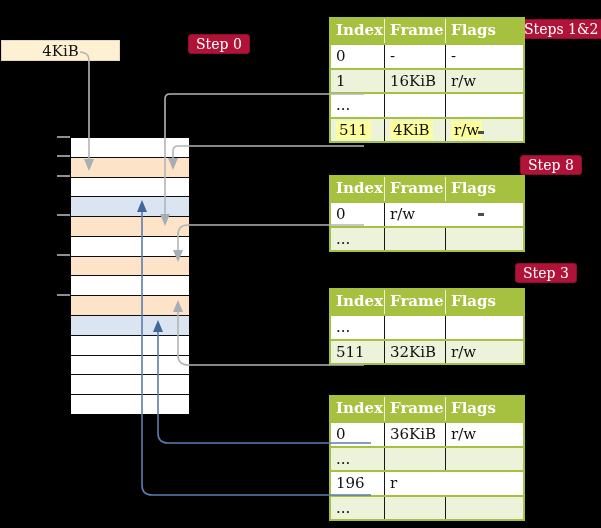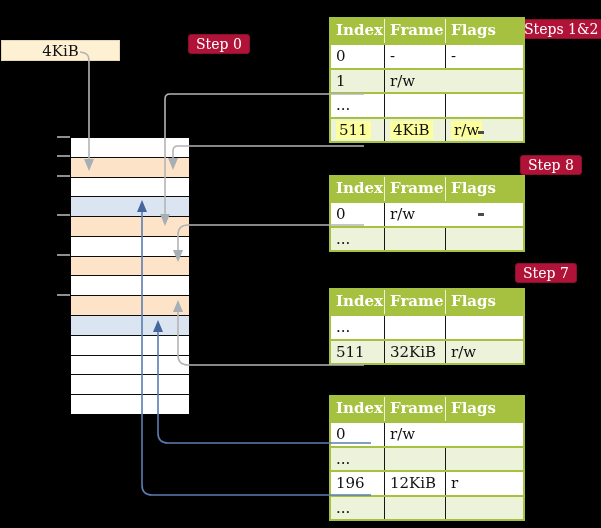--- a/index.html
+++ b/index.html
@@ -62,21 +62,21 @@
 </head>
 <body>
 
 <div class="canvas">
 
   <div class="flabel">4KiB</div>
 
   <div class="badge" id="badge-step0">Step 0</div>
   <div class="badge" id="badge-steps12">Steps 1&amp;2</div>
   <div class="badge" id="badge-step3">Step 8</div>
-  <div class="badge" id="badge-step4">Step 7</div>
+  <div class="badge" id="badge-step4">Step 3</div>
 
   <div class="mem">
     <div class="mem-row mc-white"></div>
     <div class="mem-row mc-peach"></div>
     <div class="mem-row mc-white"></div>
     <div class="mem-row mc-blue"></div>
     <div class="mem-row mc-peach"></div>
     <div class="mem-row mc-white"></div>
     <div class="mem-row mc-peach"></div>
     <div class="mem-row mc-white"></div>
@@ -101,20 +101,21 @@
       <div class="cell c2">Frame</div>
       <div class="cell c3">Flags</div>
     </div>
     <div class="trow white">
       <div class="cell c1">0</div>
       <div class="cell c2">-</div>
       <div class="cell c3">-</div>
     </div>
     <div class="trow green">
       <div class="cell c1">1</div>
+      <div class="cell c2">16KiB</div>
       <div class="cell c3">r/w</div>
     </div>
     <div class="trow white">
       <div class="cell c1">...</div>
       <div class="cell c2"></div>
       <div class="cell c3"></div>
     </div>
     <div class="trow green">
       <div class="cell c1"><span class="hl">511</span></div>
       <div class="cell c2"><span class="hl">4KiB</span></div>
@@ -158,30 +159,30 @@
   </div>
 
   <div class="pt" id="table4">
     <div class="trow thead">
       <div class="cell c1">Index</div>
       <div class="cell c2">Frame</div>
       <div class="cell c3">Flags</div>
     </div>
     <div class="trow white">
       <div class="cell c1">0</div>
+      <div class="cell c2">36KiB</div>
       <div class="cell c3">r/w</div>
     </div>
     <div class="trow green">
       <div class="cell c1">...</div>
       <div class="cell c2"></div>
       <div class="cell c3"></div>
     </div>
     <div class="trow white">
       <div class="cell c1">196</div>
-      <div class="cell c2">12KiB</div>
       <div class="cell c3">r</div>
     </div>
     <div class="trow green">
       <div class="cell c1">...</div>
       <div class="cell c2"></div>
       <div class="cell c3"></div>
     </div>
   </div>
 
   <svg class="overlay" viewBox="0 0 601 528" xmlns="http://www.w3.org/2000/svg">

